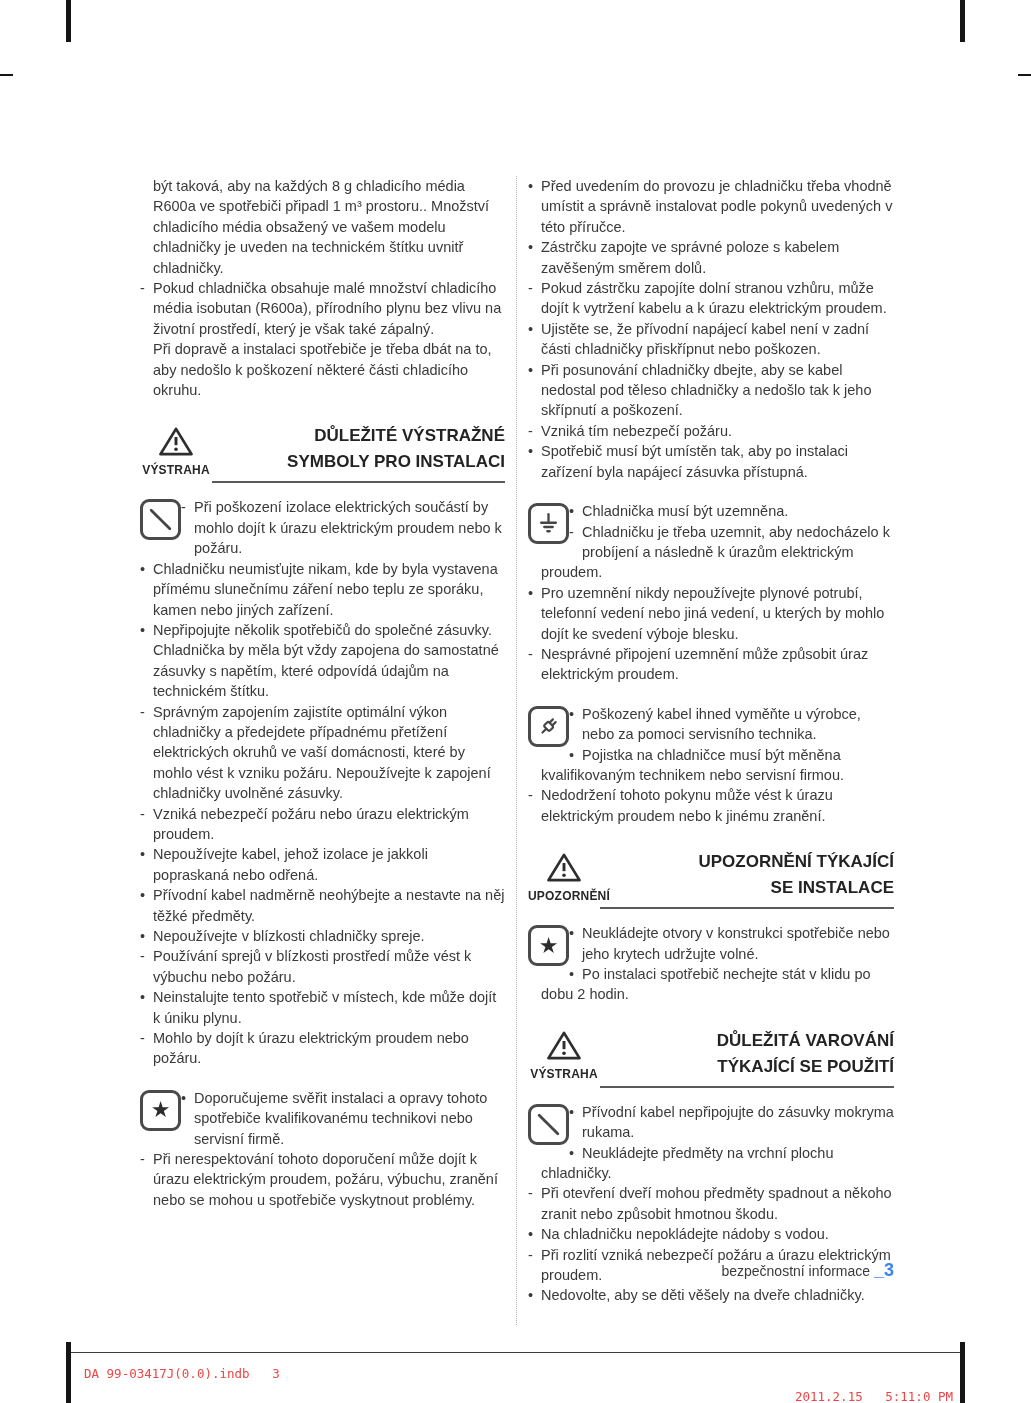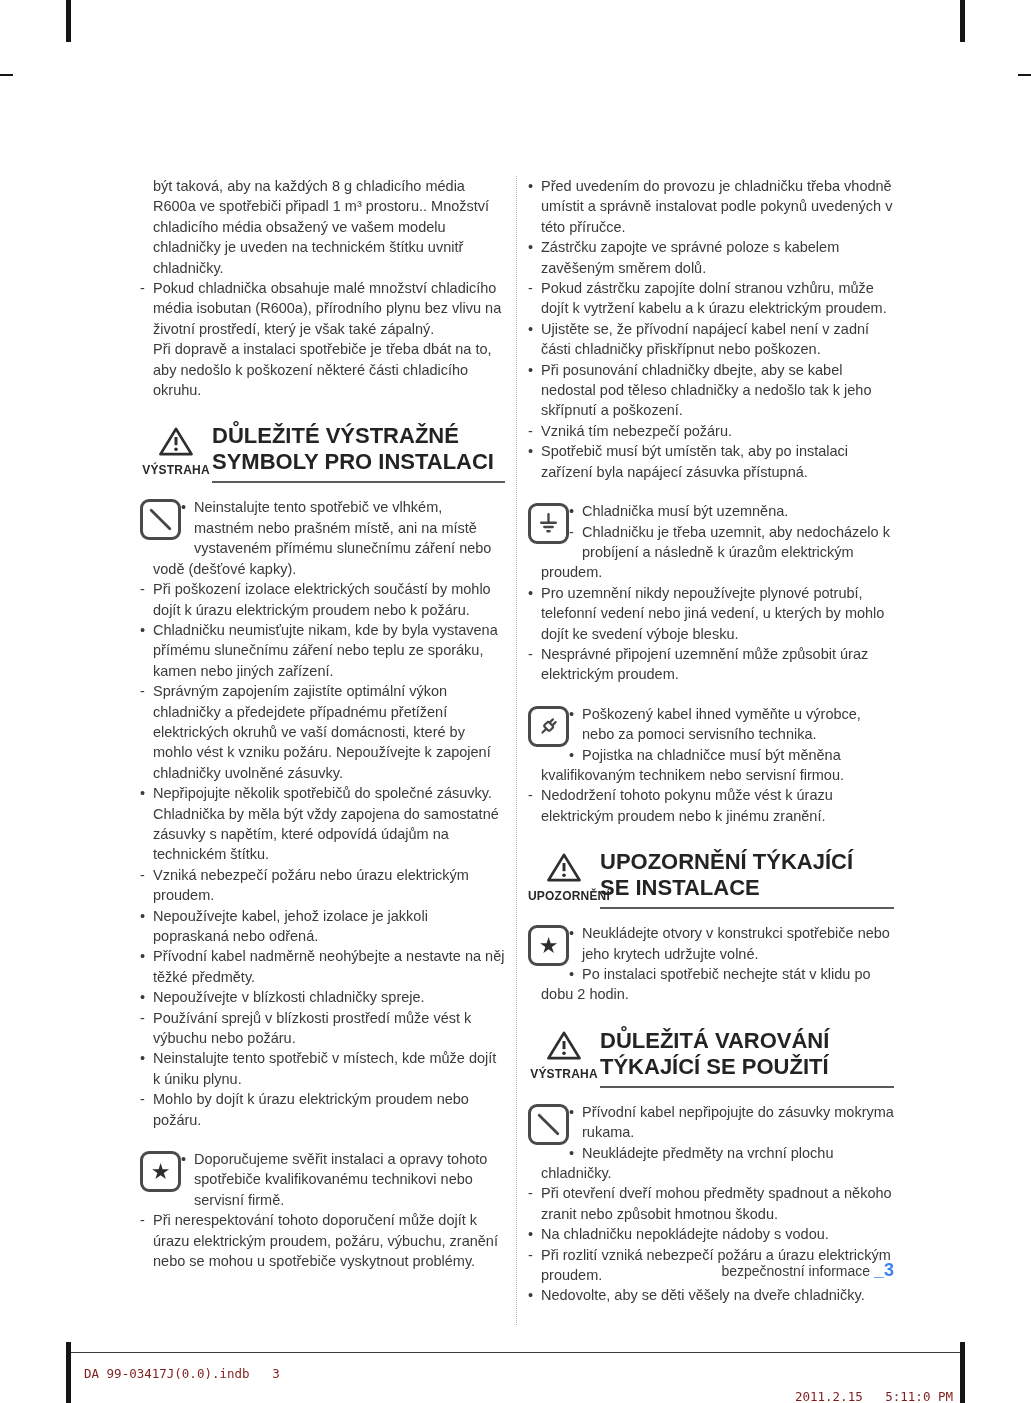--- a/index.html
+++ b/index.html
@@ -19,21 +19,21 @@
   .mark-tr { left: 960px; top: 0; width: 5px; height: 42px; }
   .tick-l  { left: 0; top: 74px; width: 13px; height: 2px; }
   .tick-r  { right: 0; top: 74px; width: 13px; height: 2px; }
   .pb-line { left: 66px; top: 1352px; width: 899px; height: 1px; background:#3c3c3c; }
   .pb-bar-l { left: 66px; top: 1342px; width: 5px; height: 61px; }
   .pb-bar-r { left: 960px; top: 1342px; width: 5px; height: 61px; }
 
   .pb-text {
     position: absolute; top: 1366px;
     font-family: "DejaVu Sans Mono", monospace;
-    font-size: 12.5px; color: #7f1d1d; white-space: pre;
+    font-size: 12.5px; color: #ef4444; white-space: pre;
   }
   .pb-left { left: 84px; }
   .pb-right { right: 78px; text-align: right; margin-top: 23px; }
 
   
   .content {
     position: absolute; left: 140px; top: 136px; width: 754px;
     display: flex; align-items: flex-start; margin-top: 40px;
   }
   .col { font-size: 14.5px; line-height: 20.4px; }
@@ -65,25 +65,26 @@
   
   .hdr { display: flex; align-items: flex-end; margin: 23px 0 14px; }
   .hdr-badge { width: 72px; flex: none; text-align: center; padding-bottom: 3px; }
   .hdr-badge svg { display: block; margin: 0 auto; }
   .hdr-label {
     font-size: 12px; font-weight: bold; color: #272727;
     margin-top: 3px; letter-spacing: 0.2px; white-space: nowrap;
   }
   .hdr-title {
     flex: 1;
-    font-size: 22px; font-weight: bold; color: #232323;
+    font-size: 17px; font-weight: bold; color: #232323;
     line-height: 26px;
     border-bottom: 2px solid #5a5a5a;
     padding-bottom: 6px;
     white-space: pre-line;
+    text-align: right;
   }
 
   
   .page-footer {
     position: absolute; left: 528px; width: 366px; top: 1260px;
     text-align: right; font-size: 14px; color: #3a3a3a;
   }
   .page-footer b { font-size: 18px; color: #3b82f6; }
 </style>
 </head>
@@ -114,25 +115,24 @@
           </div>
           <div class="hdr-title">DŮLEŽITÉ VÝSTRAŽNÉ
 SYMBOLY PRO INSTALACI</div>
         </div>
         <div class="sec">
           <div class="ibox">
             <svg viewBox="0 0 40 40">
               <line x1="8" y1="8" x2="32" y2="32" stroke="#454545" stroke-width="3.6" stroke-linecap="round"></line>
             </svg>
           </div>
-          <div class="item b"><span class="mk">•</span><span class="item-text">Neinstalujte tento spotřebič ve vlhkém, mastném nebo prašném místě, ani na místě vystaveném přímému slunečnímu záření nebo vodě (dešťové kapky).</span></div>
           <div class="item d"><span class="mk">-</span><span class="item-text">Při poškození izolace elektrických součástí by mohlo dojít k úrazu elektrickým proudem nebo k požáru.</span></div>
           <div class="item b"><span class="mk">•</span><span class="item-text">Chladničku neumisťujte nikam, kde by byla vystavena přímému slunečnímu záření nebo teplu ze sporáku, kamen nebo jiných zařízení.</span></div>
+          <div class="item b"><span class="mk">•</span><span class="item-text">Nepřipojujte několik spotřebičů do společné zásuvky. Chladnička by měla být vždy zapojena do samostatné zásuvky s napětím, které odpovídá údajům na technickém štítku.</span></div>
           <div class="item d"><span class="mk">-</span><span class="item-text">Správným zapojením zajistíte optimální výkon chladničky a předejdete případnému přetížení elektrických okruhů ve vaší domácnosti, které by mohlo vést k vzniku požáru. Nepoužívejte k zapojení chladničky uvolněné zásuvky.</span></div>
-          <div class="item b"><span class="mk">•</span><span class="item-text">Nepřipojujte několik spotřebičů do společné zásuvky. Chladnička by měla být vždy zapojena do samostatné zásuvky s napětím, které odpovídá údajům na technickém štítku.</span></div>
           <div class="item d"><span class="mk">-</span><span class="item-text">Vzniká nebezpečí požáru nebo úrazu elektrickým proudem.</span></div>
           <div class="item b"><span class="mk">•</span><span class="item-text">Nepoužívejte kabel, jehož izolace je jakkoli popraskaná nebo odřená.</span></div>
           <div class="item b"><span class="mk">•</span><span class="item-text">Přívodní kabel nadměrně neohýbejte a nestavte na něj těžké předměty.</span></div>
           <div class="item b"><span class="mk">•</span><span class="item-text">Nepoužívejte v blízkosti chladničky spreje.</span></div>
           <div class="item d"><span class="mk">-</span><span class="item-text">Používání sprejů v blízkosti prostředí může vést k výbuchu nebo požáru.</span></div>
           <div class="item b"><span class="mk">•</span><span class="item-text">Neinstalujte tento spotřebič v místech, kde může dojít k úniku plynu.</span></div>
           <div class="item d"><span class="mk">-</span><span class="item-text">Mohlo by dojít k úrazu elektrickým proudem nebo požáru.</span></div>
         </div>
         <div class="sec">
           <div class="ibox">

